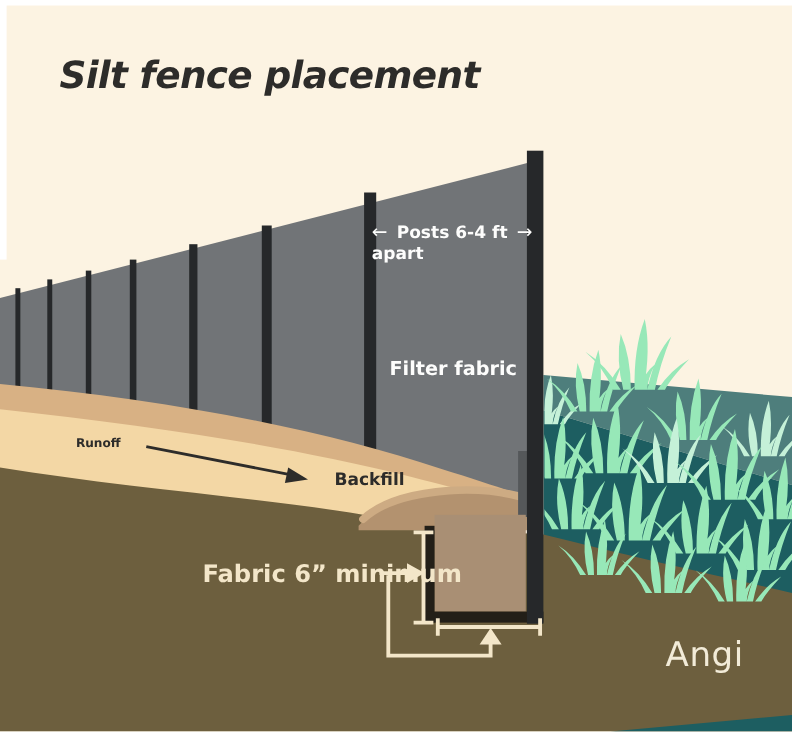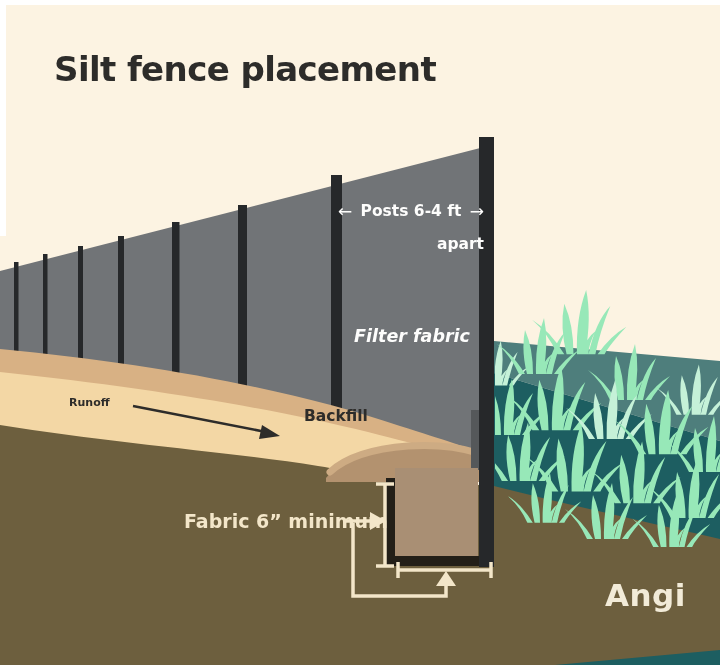--- a/index.html
+++ b/index.html
@@ -29,31 +29,31 @@
   .g2{fill:var(--grass_pale);}
   .dim{stroke:var(--dim_cream);stroke-width:3.5;fill:none;}
   .dim-head{fill:var(--dim_cream);}
   .ink{stroke:var(--text_dark);stroke-width:2.6;fill:none;}
   .ink-head{fill:var(--text_dark);}
   .white-edge{fill:#ffffff;}
 
   
   .lbl{position:absolute;font-weight:700;line-height:1.12;white-space:nowrap;}
   .page-title{left:54px;top:50px;font-size:34px;font-weight:800;
-    letter-spacing:-0.6px;color:var(--title_color);}
+    letter-spacing:-0.6px;color:var(--title_color);font-style:italic;}
   .posts-label{left:338px;top:202px;width:146px;font-size:15.5px;color:var(--text_white);}
   .posts-label .row{display:flex;justify-content:space-between;align-items:center;}
-  .posts-label .sub{text-align:right;margin-top:15px;}
+  .posts-label .sub{text-align:left;margin-top:1px;}
   .posts-label .arrow{font-size:17px;font-weight:400;}
   .filter-label{left:337px;top:327px;width:150px;text-align:center;
-    font-size:17.5px;color:var(--text_white);font-style:italic;}
+    font-size:17.5px;color:var(--text_white);}
   .runoff-label{left:69px;top:397px;font-size:11px;color:var(--text_dark);}
-  .backfill-label{left:304px;top:408px;font-size:15.5px;color:var(--text_dark);}
-  .fabricmin-label{left:184px;top:511px;font-size:19px;color:var(--dim_cream);}
-  .brand-logo{left:605px;top:578px;font-size:31px;font-weight:700;
+  .backfill-label{left:304px;top:428px;font-size:15.5px;color:var(--text_dark);}
+  .fabricmin-label{left:184px;top:511px;font-size:22px;color:var(--dim_cream);}
+  .brand-logo{left:605px;top:578px;font-size:31px;font-weight:400;
     letter-spacing:0.5px;color:var(--logo_cream);}
 </style>
 </head>
 <body>
 
 <div class="stage">
   <svg width="720" height="665" viewBox="0 0 720 665">
     <defs>
       <path id="tuft" d="
         M-24 2 Q-32 -16 -46 -28 Q-30 -18 -18 2 Z

